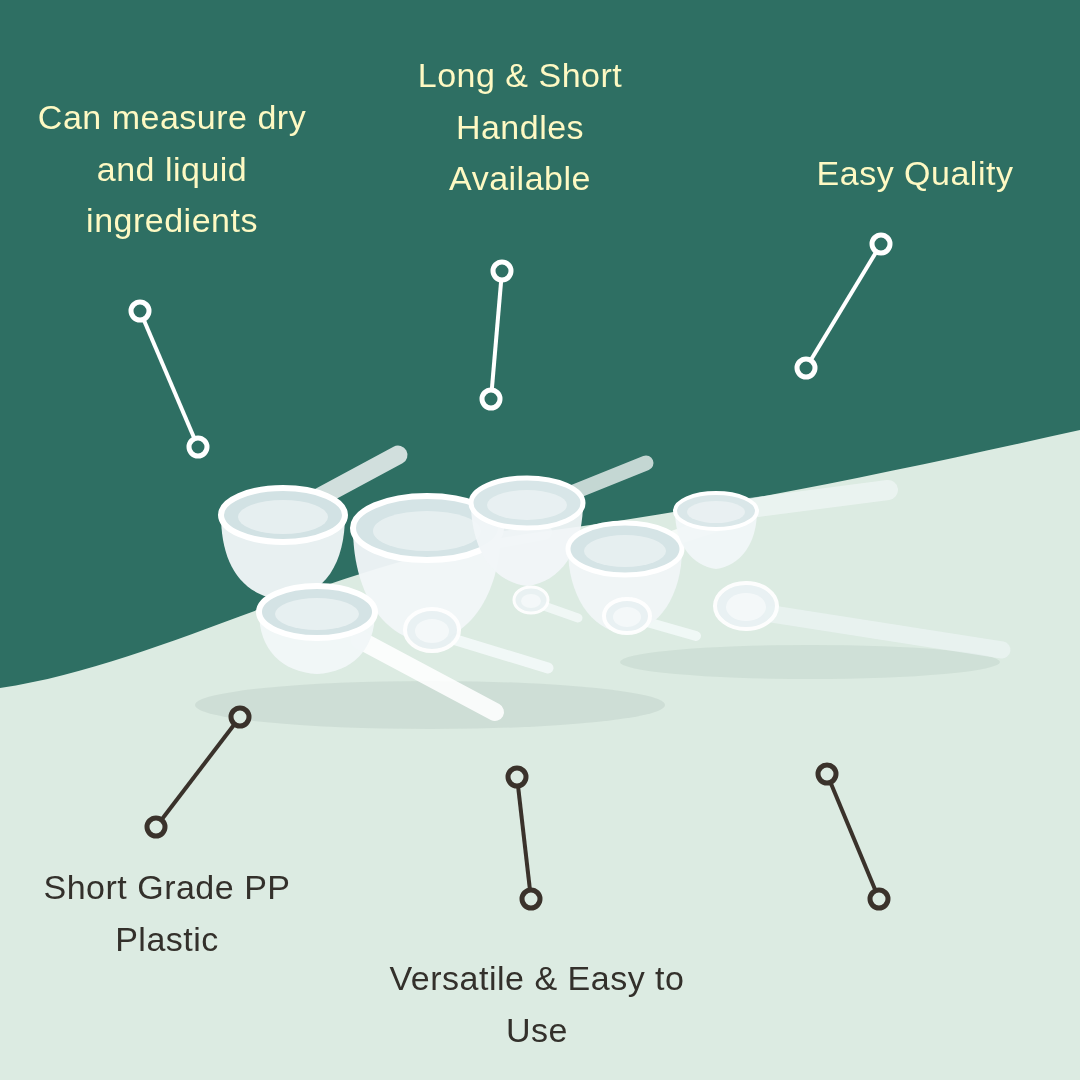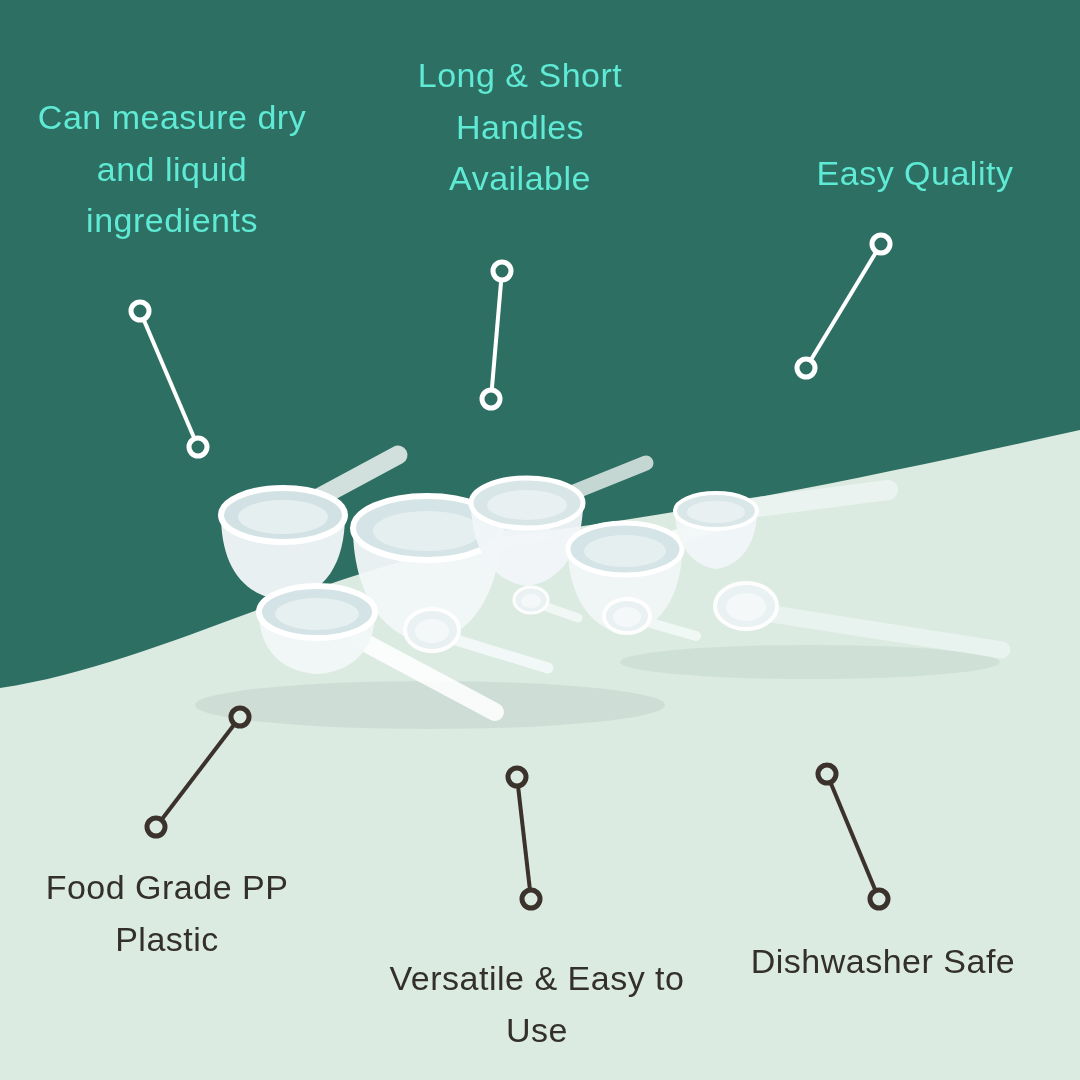--- a/index.html
+++ b/index.html
@@ -21,21 +21,21 @@
   }
   .callout-label {
     position: absolute;
     text-align: center;
     white-space: pre-line;
     font-size: 34px;
     line-height: 1.52;
     letter-spacing: 0.5px;
     font-weight: 400;
   }
-  .light-text { color: #5eead4; }
+  .light-text { color: #fef9c3; }
   .dark-text  { color: #33302b; }
 
   .label-measure     { left: 6px;   top: 92px;  width: 332px; }
   .label-handles     { left: 368px; top: 50px;  width: 304px; }
   .label-quality     { left: 790px; top: 148px; width: 250px; }
   .label-foodgrade   { left: 14px;  top: 862px; width: 306px; }
   .label-versatile   { left: 334px; top: 953px; width: 406px; }
   .label-dishwasher  { left: 724px; top: 936px; width: 318px; }
 </style>
 </head>
@@ -153,21 +153,20 @@
   <div class="callout-label light-text label-measure">Can measure dry
 and liquid
 ingredients</div>
 
   <div class="callout-label light-text label-handles">Long &amp; Short
 Handles
 Available</div>
 
   <div class="callout-label light-text label-quality">Easy Quality</div>
 
-  <div class="callout-label dark-text label-foodgrade">Food Grade PP
+  <div class="callout-label dark-text label-foodgrade">Short Grade PP
 Plastic</div>
 
   <div class="callout-label dark-text label-versatile">Versatile &amp; Easy to
 Use</div>
 
-  <div class="callout-label dark-text label-dishwasher">Dishwasher Safe</div>
 
 </div>
 
 </body></html>

